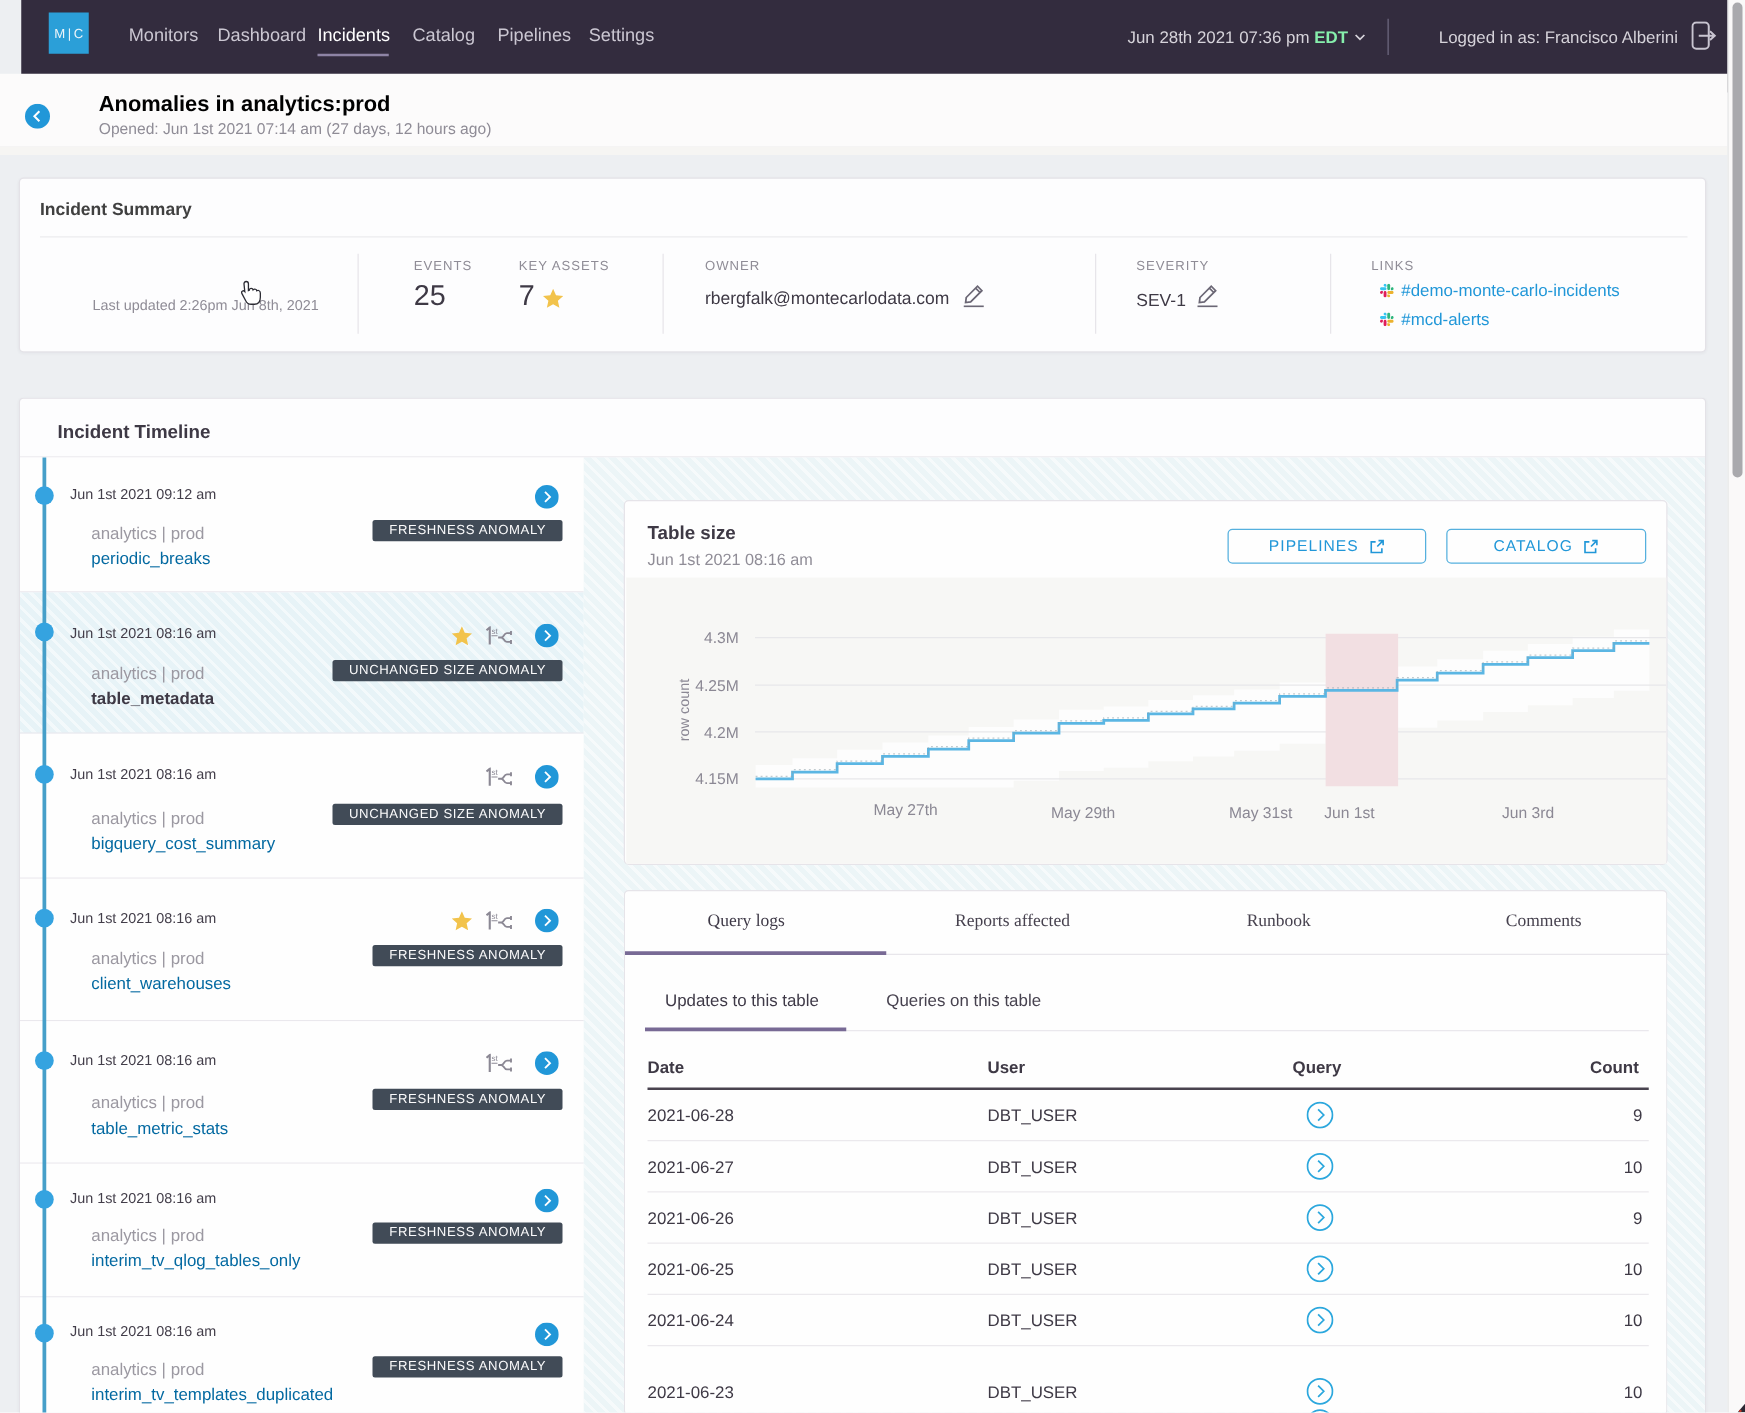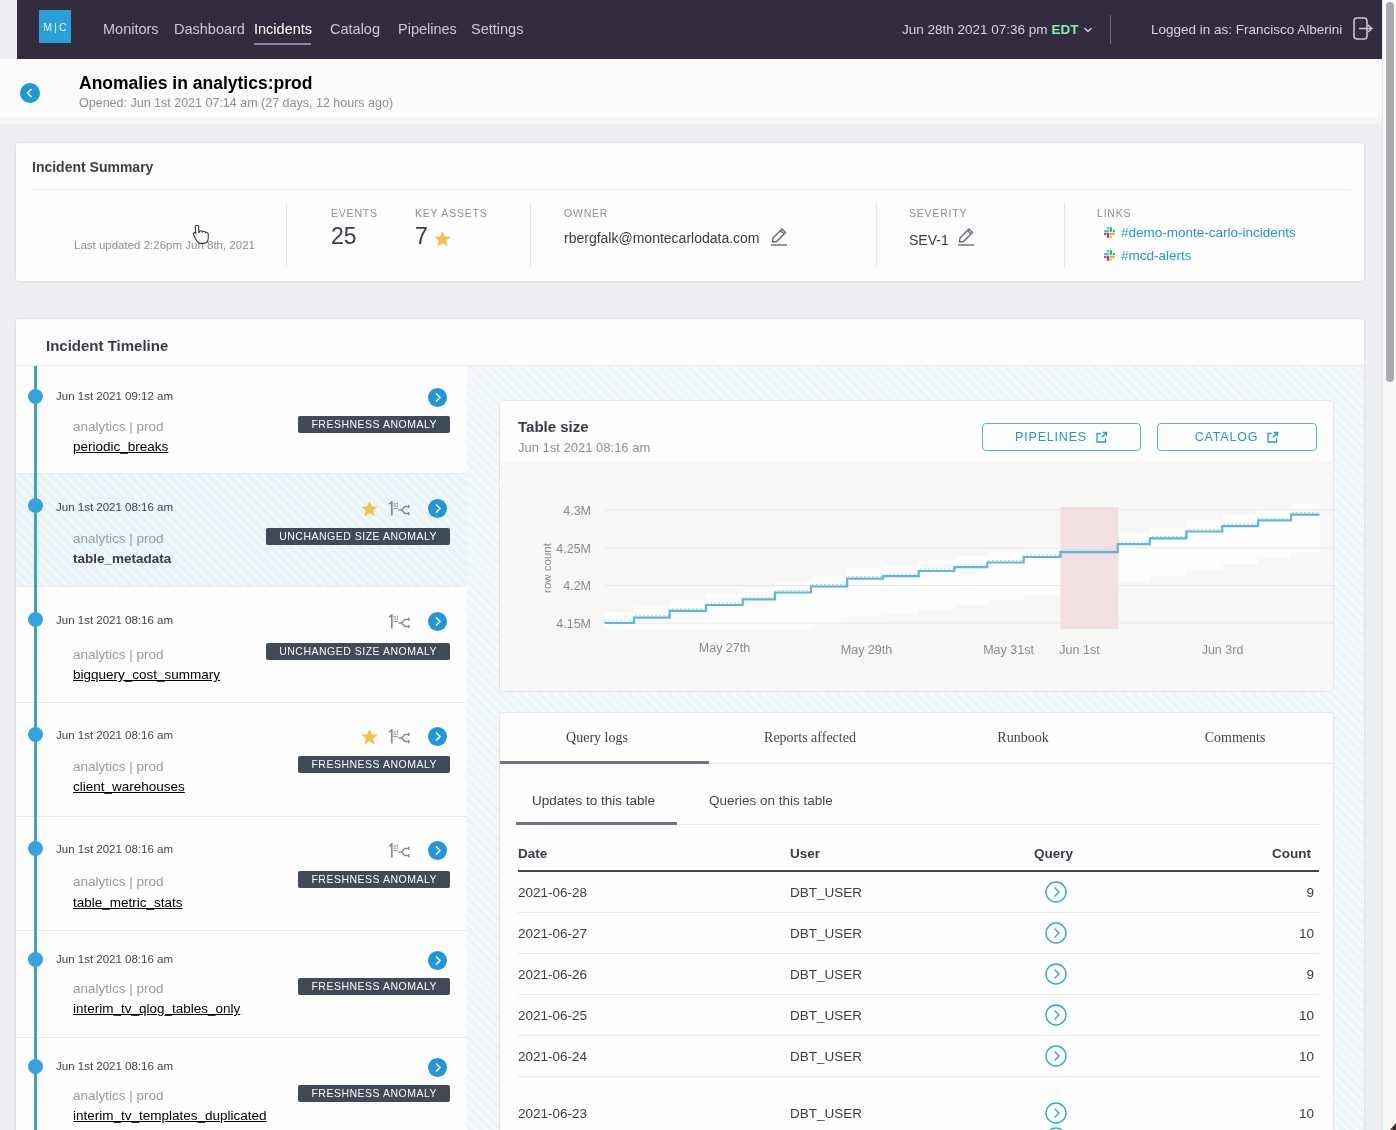--- a/index.html
+++ b/index.html
@@ -37,21 +37,21 @@
 
 #tl{left:15px;top:318px;width:1350px;height:813px;overflow:hidden;border-bottom:none;border-bottom-left-radius:0;border-bottom-right-radius:0;}
 #tltitle{position:absolute;left:16px;top:18px;font-size:15px;font-weight:bold;color:#3e3945;margin-left:14px;}
 #tlhr{position:absolute;left:0;top:46px;width:1350px;height:1px;background:#eceaee;}
 #tlist{position:absolute;left:0;top:47px;width:451px;height:766px;}
 .entry{position:relative;width:451px;background:#fefefe;border-bottom:1px solid #eae8ed;}
 .entry.sel{background:#e7f3f7;background-image:repeating-linear-gradient(45deg,rgba(255,255,255,0.5) 0 2.5px,rgba(255,255,255,0) 2.5px 7px);}
 .edate{position:absolute;left:40px;top:25px;font-size:11.5px;color:#433e4a;}
 .eschema{position:absolute;left:57px;top:53px;font-size:13.5px;color:#9b98a1;}
 .ename{position:absolute;left:57px;top:73px;font-size:13.5px;font-weight:bold;color:#3e3945;}
-.ename.nb{font-weight:normal;color:#000000;text-decoration:underline;}
+.ename.nb{font-weight:normal;color:#0369a1;}
 .badge{position:absolute;right:17px;height:17px;background:#414b57;color:#fbfbfc;font-size:10.5px;letter-spacing:0.5px;line-height:17px;padding:0 13px;border-radius:2px;}
 .chev{display:block;}
 #tline{position:absolute;left:18px;top:47px;width:3px;height:766px;background:#469fc9;}
 .dot{position:absolute;left:12px;z-index:3;width:15px;height:15px;border-radius:50%;background:#35a3e0;}
 
 #dpanel{position:absolute;left:451px;top:47px;width:899px;height:766px;background:#ecf5f7;background-image:repeating-linear-gradient(45deg,rgba(255,255,255,0.55) 0 2.5px,rgba(255,255,255,0) 2.5px 7px);}
 .wcard{position:absolute;background:#fefefe;border:1px solid #e6e4e9;border-radius:4px;}
 #chartcard{left:32px;top:34px;width:835px;height:292px;}
 #ctitle{position:absolute;left:18px;top:17px;font-size:15px;font-weight:bold;color:#3e3945;}
 #csub{position:absolute;left:18px;top:39px;font-size:13px;color:#908d97;}

